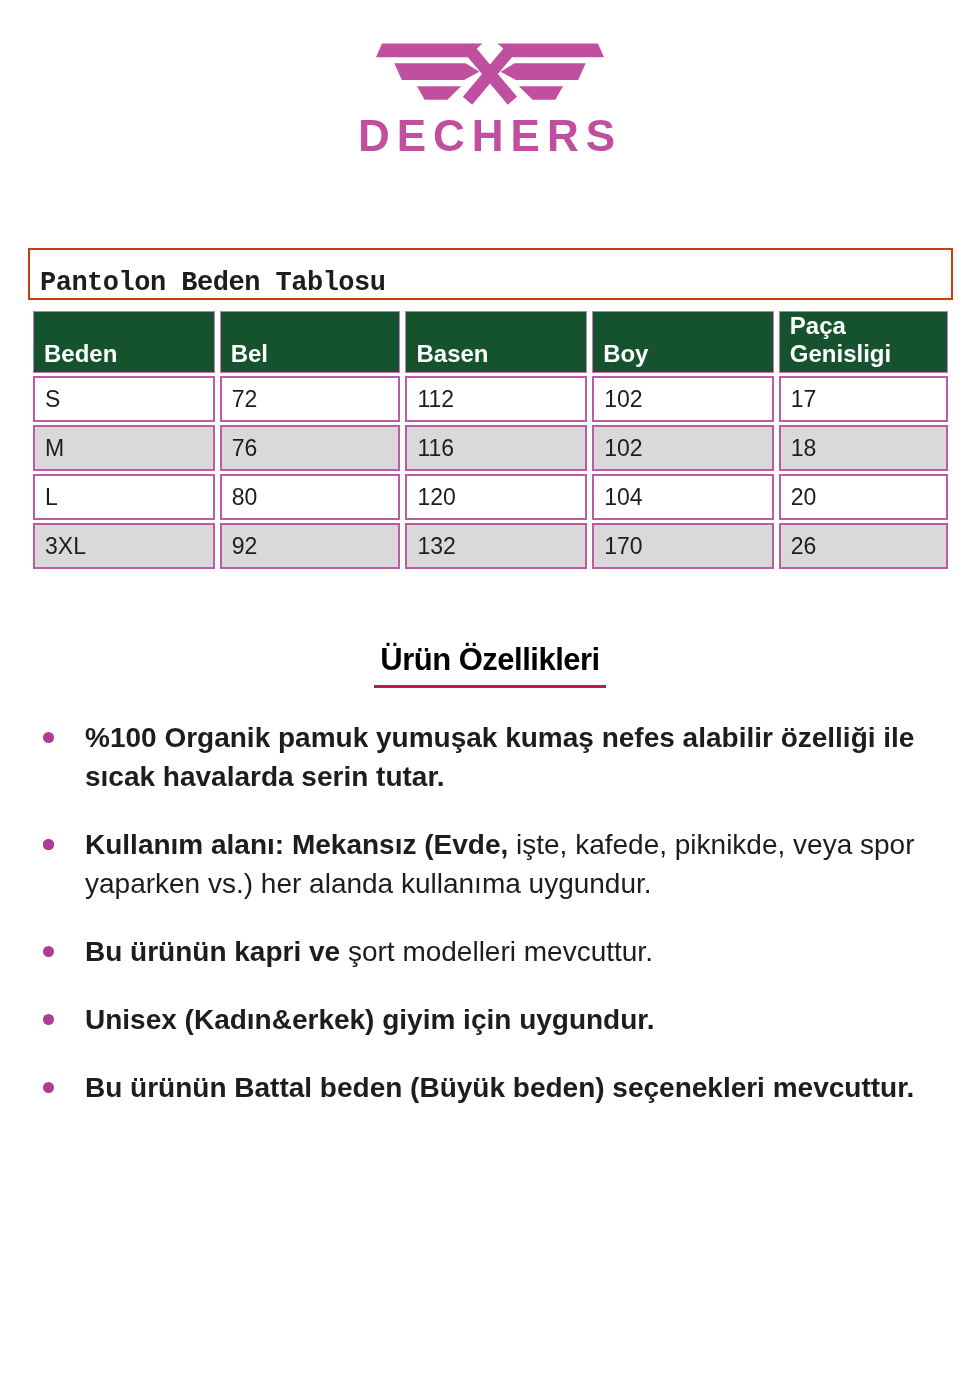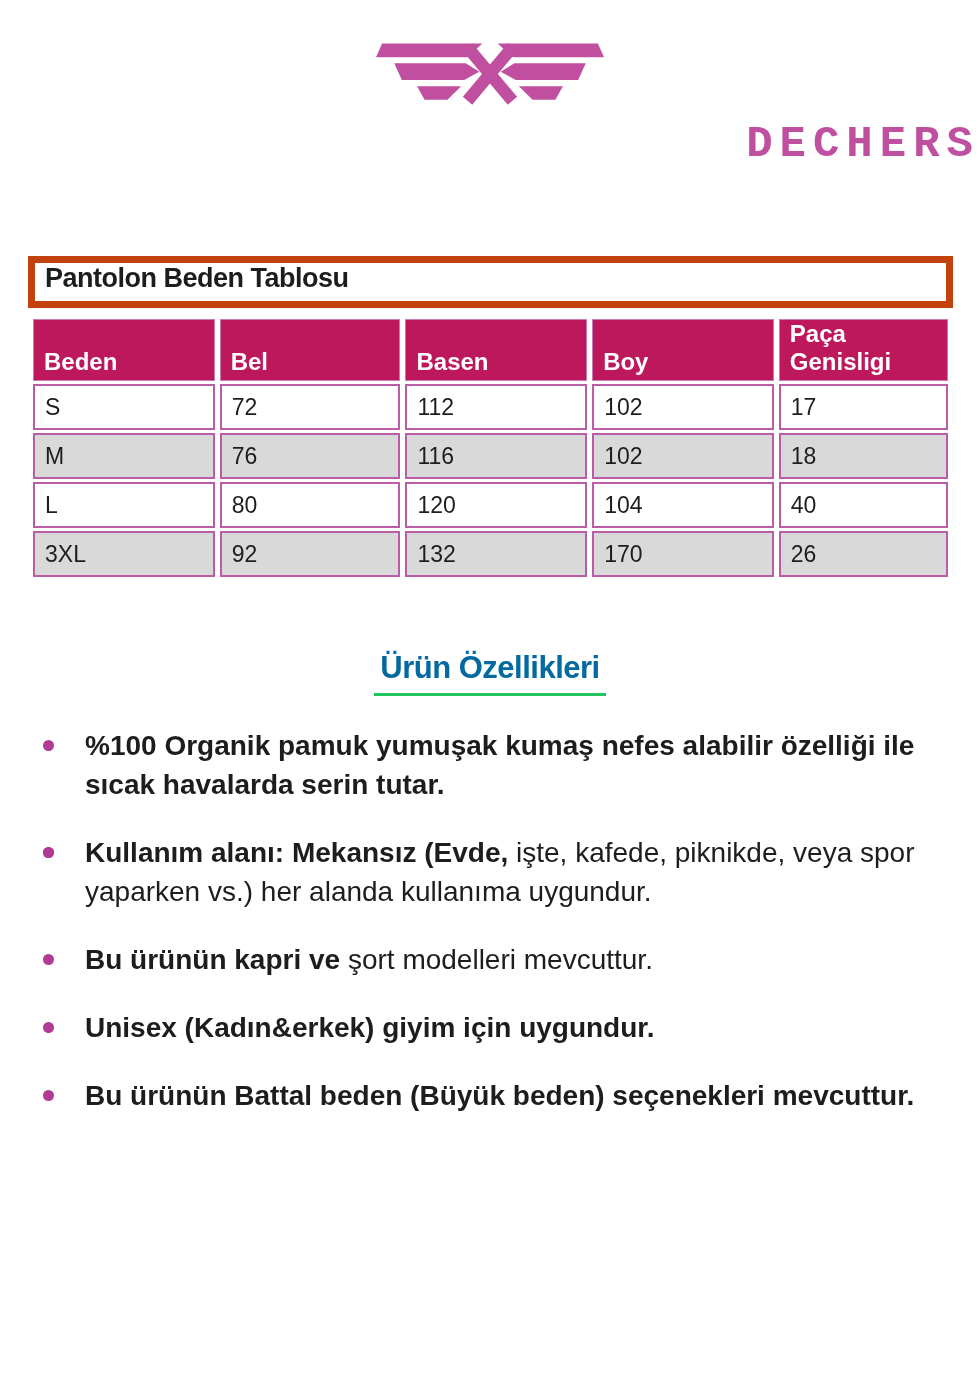--- a/index.html
+++ b/index.html
@@ -5,54 +5,54 @@
   html,body{margin:0;padding:0;}
   body{
     width:980px;height:1387px;background:#ffffff;
     font-family:"Liberation Sans","DejaVu Sans",sans-serif;
     color:#1d1d1b;overflow:hidden;
   }
   
   .logo-block{padding-top:36px;text-align:center;}
   .logo-block svg{display:block;margin:0 auto;width:272px;height:76px;}
   .wordmark{
-    margin-top:10px;font-size:44px;font-weight:800;letter-spacing:7px;
+    margin-top:2px;font-size:44px;font-weight:800;letter-spacing:7px;
     color:#c04f9f;line-height:44px;
-    font-family:Liberation Mono, monospace;
-    text-align:right;
+    font-family:Liberation Sans, sans-serif;
   }
   
   .title-box{
     margin:90px 27px 0 28px;height:52px;box-sizing:border-box;
-    border:7px solid #c2410c;display:flex;align-items:flex-start;
+    border:2px solid #c2410c;display:flex;align-items:flex-end;
     padding-left:10px;
+    font-family:Liberation Mono, monospace;
   }
   .title-box .title-text{font-size:27px;font-weight:600;letter-spacing:-0.5px;}
   
   .size-table{
     margin:8px 27px 0 28px;width:925px;table-layout:fixed;
     border-collapse:separate;border-spacing:5px 3px;background:#ffffff;
   }
   .size-table th{
-    background:#be185d;color:#ffffff;font-size:24px;font-weight:600;
+    background:#14532d;color:#ffffff;font-size:24px;font-weight:600;
     text-align:left;padding:0 0 4px 10px;height:44px;vertical-align:bottom;
     border:1px solid #c77ab4;
   }
   .size-table td{
     background:#ffffff;border:2px solid #bb5ca7;height:42px;
     font-size:23px;font-weight:500;color:#1d1d1b;
     padding:0 0 0 10px;vertical-align:middle;
   }
   .size-table tr.alt td{background:#d9d9d9;}
   
   .features{padding:0 30px;}
   .features-heading-wrap{margin-top:70px;text-align:center;}
   .features-heading{
-    display:inline-block;font-size:31px;font-weight:700;color:#0369a1;
-    padding:0 6px 7px 6px;border-bottom:3px solid #22c55e;letter-spacing:-0.5px;
+    display:inline-block;font-size:31px;font-weight:700;color:#000000;
+    padding:0 6px 7px 6px;border-bottom:3px solid #be185d;letter-spacing:-0.5px;
   }
   .feature-list{list-style:none;margin:30px 0 16px 0;padding:0;}
   .feature-list li{
     position:relative;padding-left:55px;margin-bottom:29px;
     font-size:28px;line-height:39px;color:#1d1d1b;
   }
   .feature-list li .dot{
     position:absolute;left:13px;top:14px;width:11px;height:11px;
     border-radius:50%;background:#b13a94;
   }
@@ -123,21 +123,21 @@
         <td>76</td>
         <td>116</td>
         <td>102</td>
         <td>18</td>
       </tr>
       <tr>
         <td>L</td>
         <td>80</td>
         <td>120</td>
         <td>104</td>
-        <td>40</td>
+        <td>20</td>
       </tr>
       <tr class="alt">
         <td>3XL</td>
         <td>92</td>
         <td>132</td>
         <td>170</td>
         <td>26</td>
       </tr>
     </tbody>
   </table>

